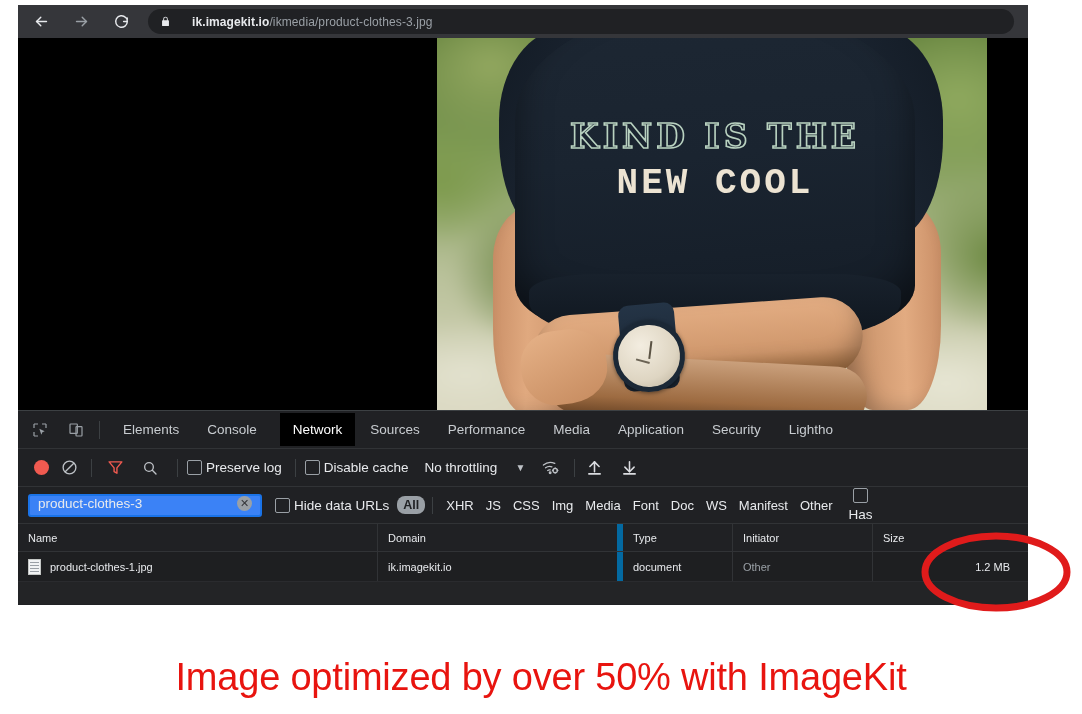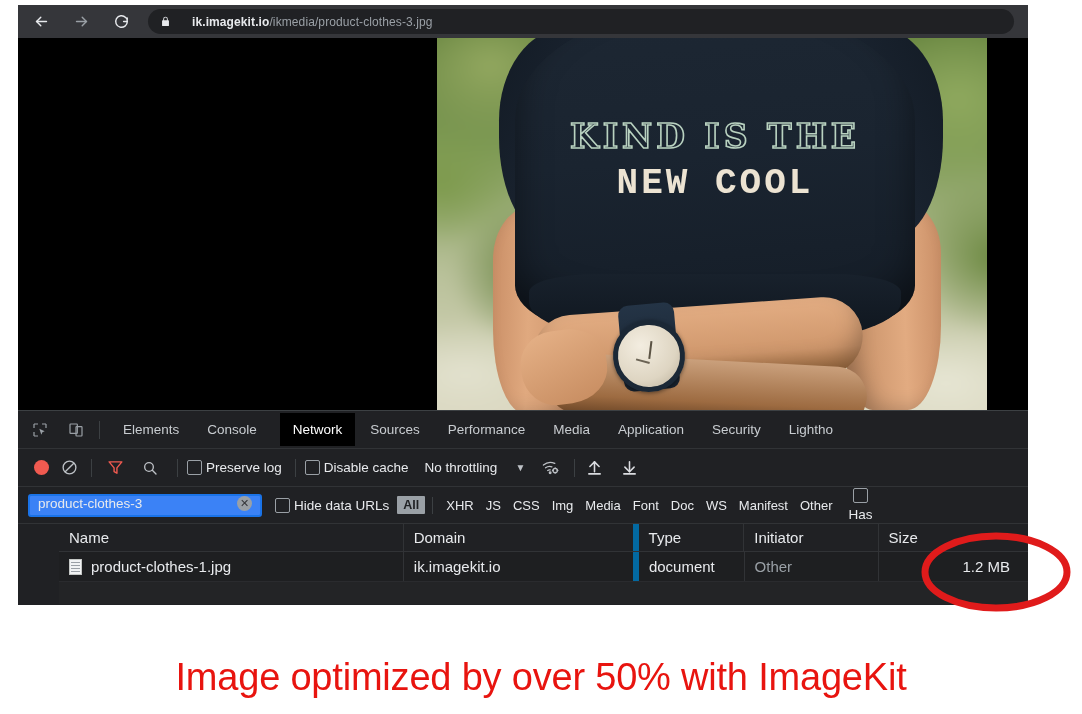--- a/index.html
+++ b/index.html
@@ -313,34 +313,34 @@
     width: 15px; height: 15px; border-radius:50%;
     background:#9aa0a6; color:#35363a;
     font-size: 11px; line-height: 15px; text-align:center;
     font-family:"Liberation Sans", sans-serif;
     flex:none;
   }
   .hide-urls { margin-left: 13px; }
   .pill-all {
     background:#9aa0a6; color:#202124;
     font-size: 12.5px; font-weight: bold;
-    border-radius: 1px;
+    border-radius: 8px;
     padding: 2px 6px;
     margin-left: 4px;
     flex:none;
   }
   .vsep { width:1px; height:17px; background:#3c4043; margin: 0 7px; flex:none; }
   .ftype {
     font-size: 13px; color:#e8eaed;
     padding: 0 6px; white-space:nowrap;
   }
   .has-blocked { margin-left: 10px; flex-direction: column; }
 
   
-  .dt-table { font-size: 15px; padding-left: 41px; }
+  .dt-table { font-size: 11px; }
   .dt-head {
     display:flex; height: 27px; align-items:center;
     border-bottom: 1px solid #313336;
     color:#e8eaed;
     background:#202124;
   }
   .dt-row {
     display:flex; height: 29px; align-items:center;
     border-bottom: 1px solid #2a2b2e;
     background:#1e1f21;

